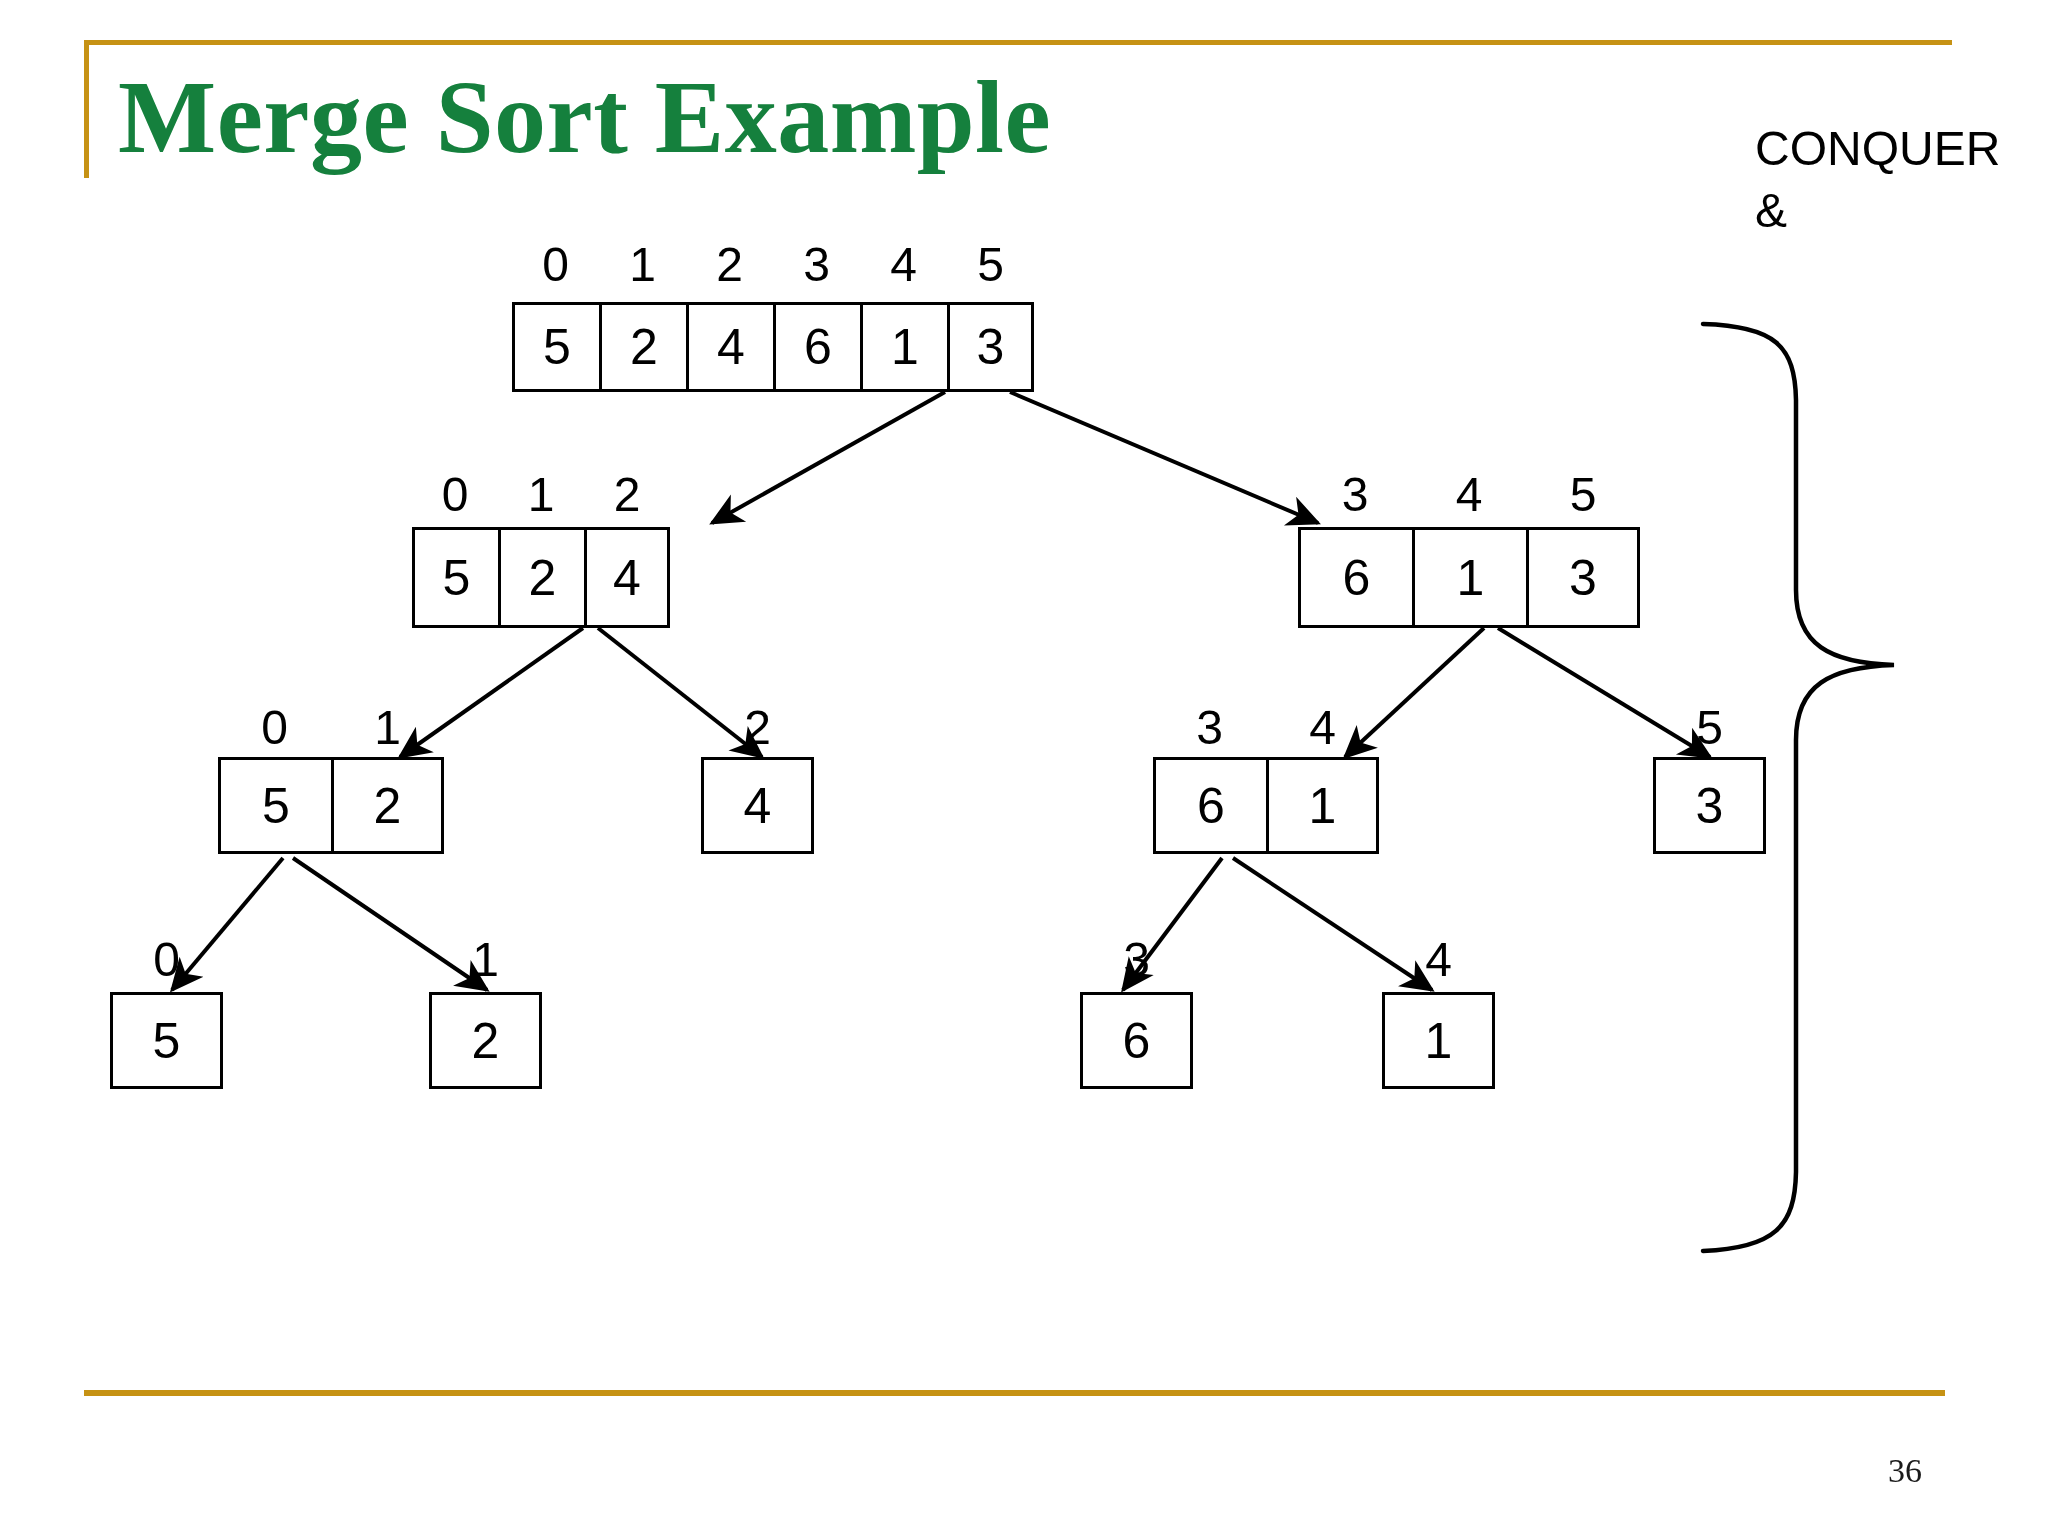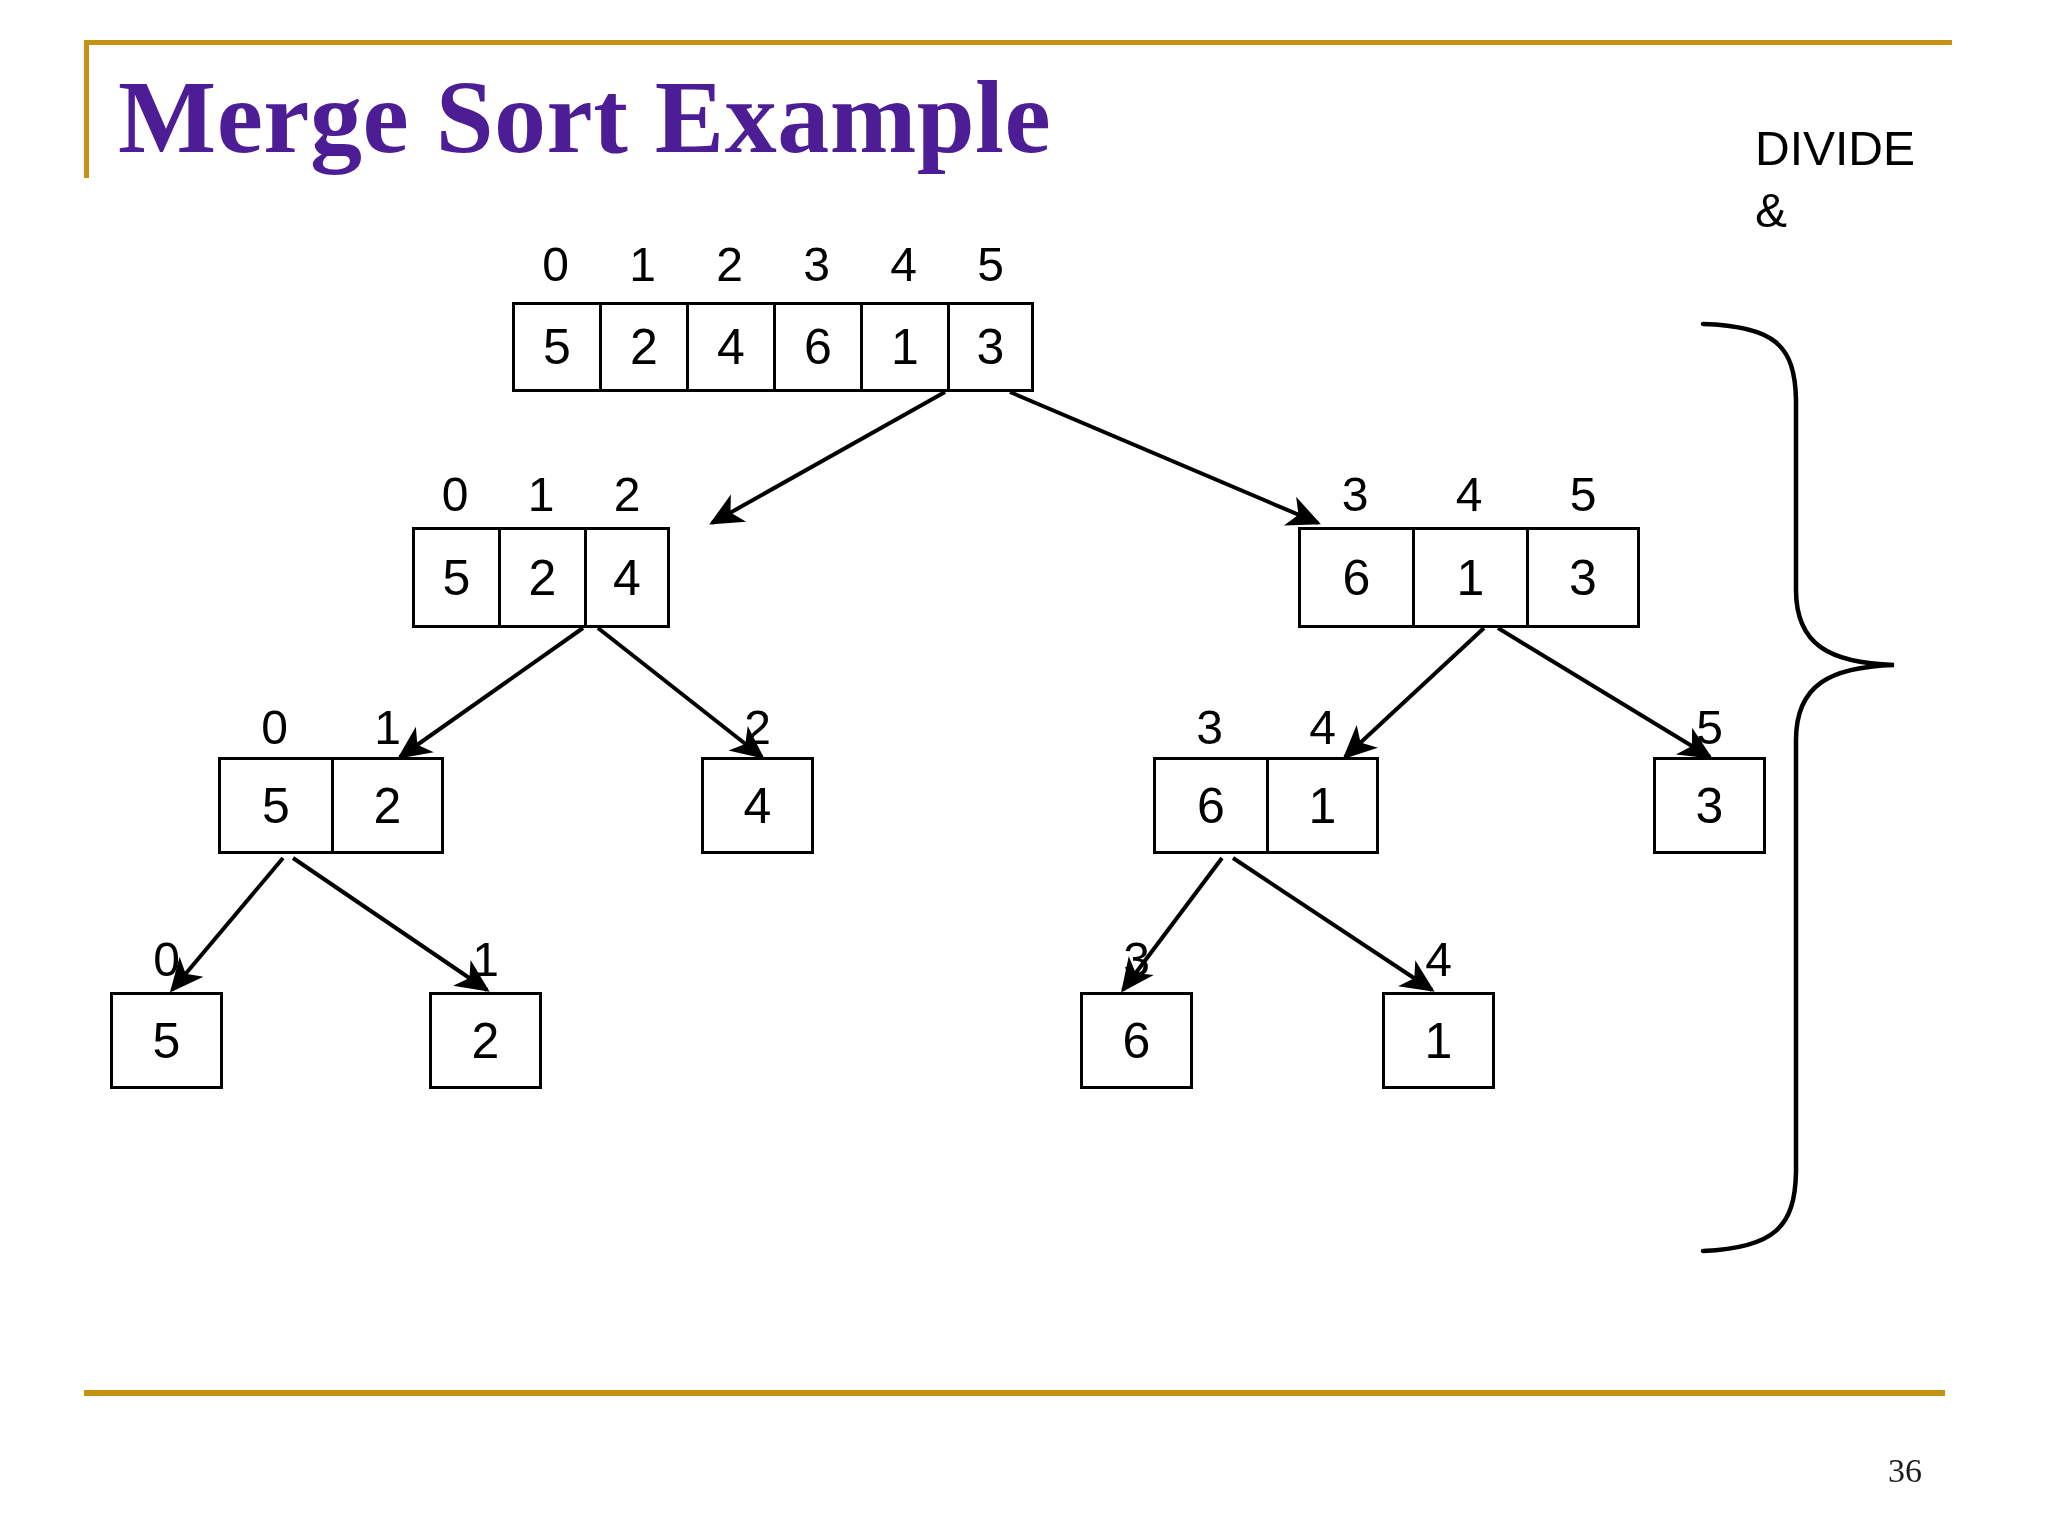--- a/index.html
+++ b/index.html
@@ -37,21 +37,21 @@
   }
 
   
   .title {
     position: absolute;
     left: 118px; top: 62px;
     font-family: "Liberation Serif", serif;
     font-weight: bold;
     font-size: 104px;
     line-height: 110px;
-    color: #4c1d95;
+    color: #15803d;
     letter-spacing: 0.5px;
     white-space: nowrap;
   }
 
   
   .dc {
     position: absolute;
     left: 1755px; top: 118px;
     font-family: "Liberation Sans", sans-serif;
     font-size: 48px;
@@ -120,21 +120,21 @@
 
 <div id="slide">
 
   <div class="rule-top"></div>
   <div class="rule-left"></div>
   <div class="rule-bottom"></div>
 
   <div class="title">Merge Sort Example</div>
 
   <div class="dc">
-    <div>DIVIDE</div>
+    <div>CONQUER</div>
     <div>&amp;</div>
   </div>
 
   <svg class="overlay" viewBox="0 0 2048 1536">
     <defs>
       <marker id="ah" markerWidth="9" markerHeight="9" refX="7.6" refY="4.5" orient="auto" markerUnits="strokeWidth">
         <path d="M0,0.6 L8.4,4.5 L0,8.4 L2.3,4.5 Z" fill="#000"></path>
       </marker>
     </defs>
 

